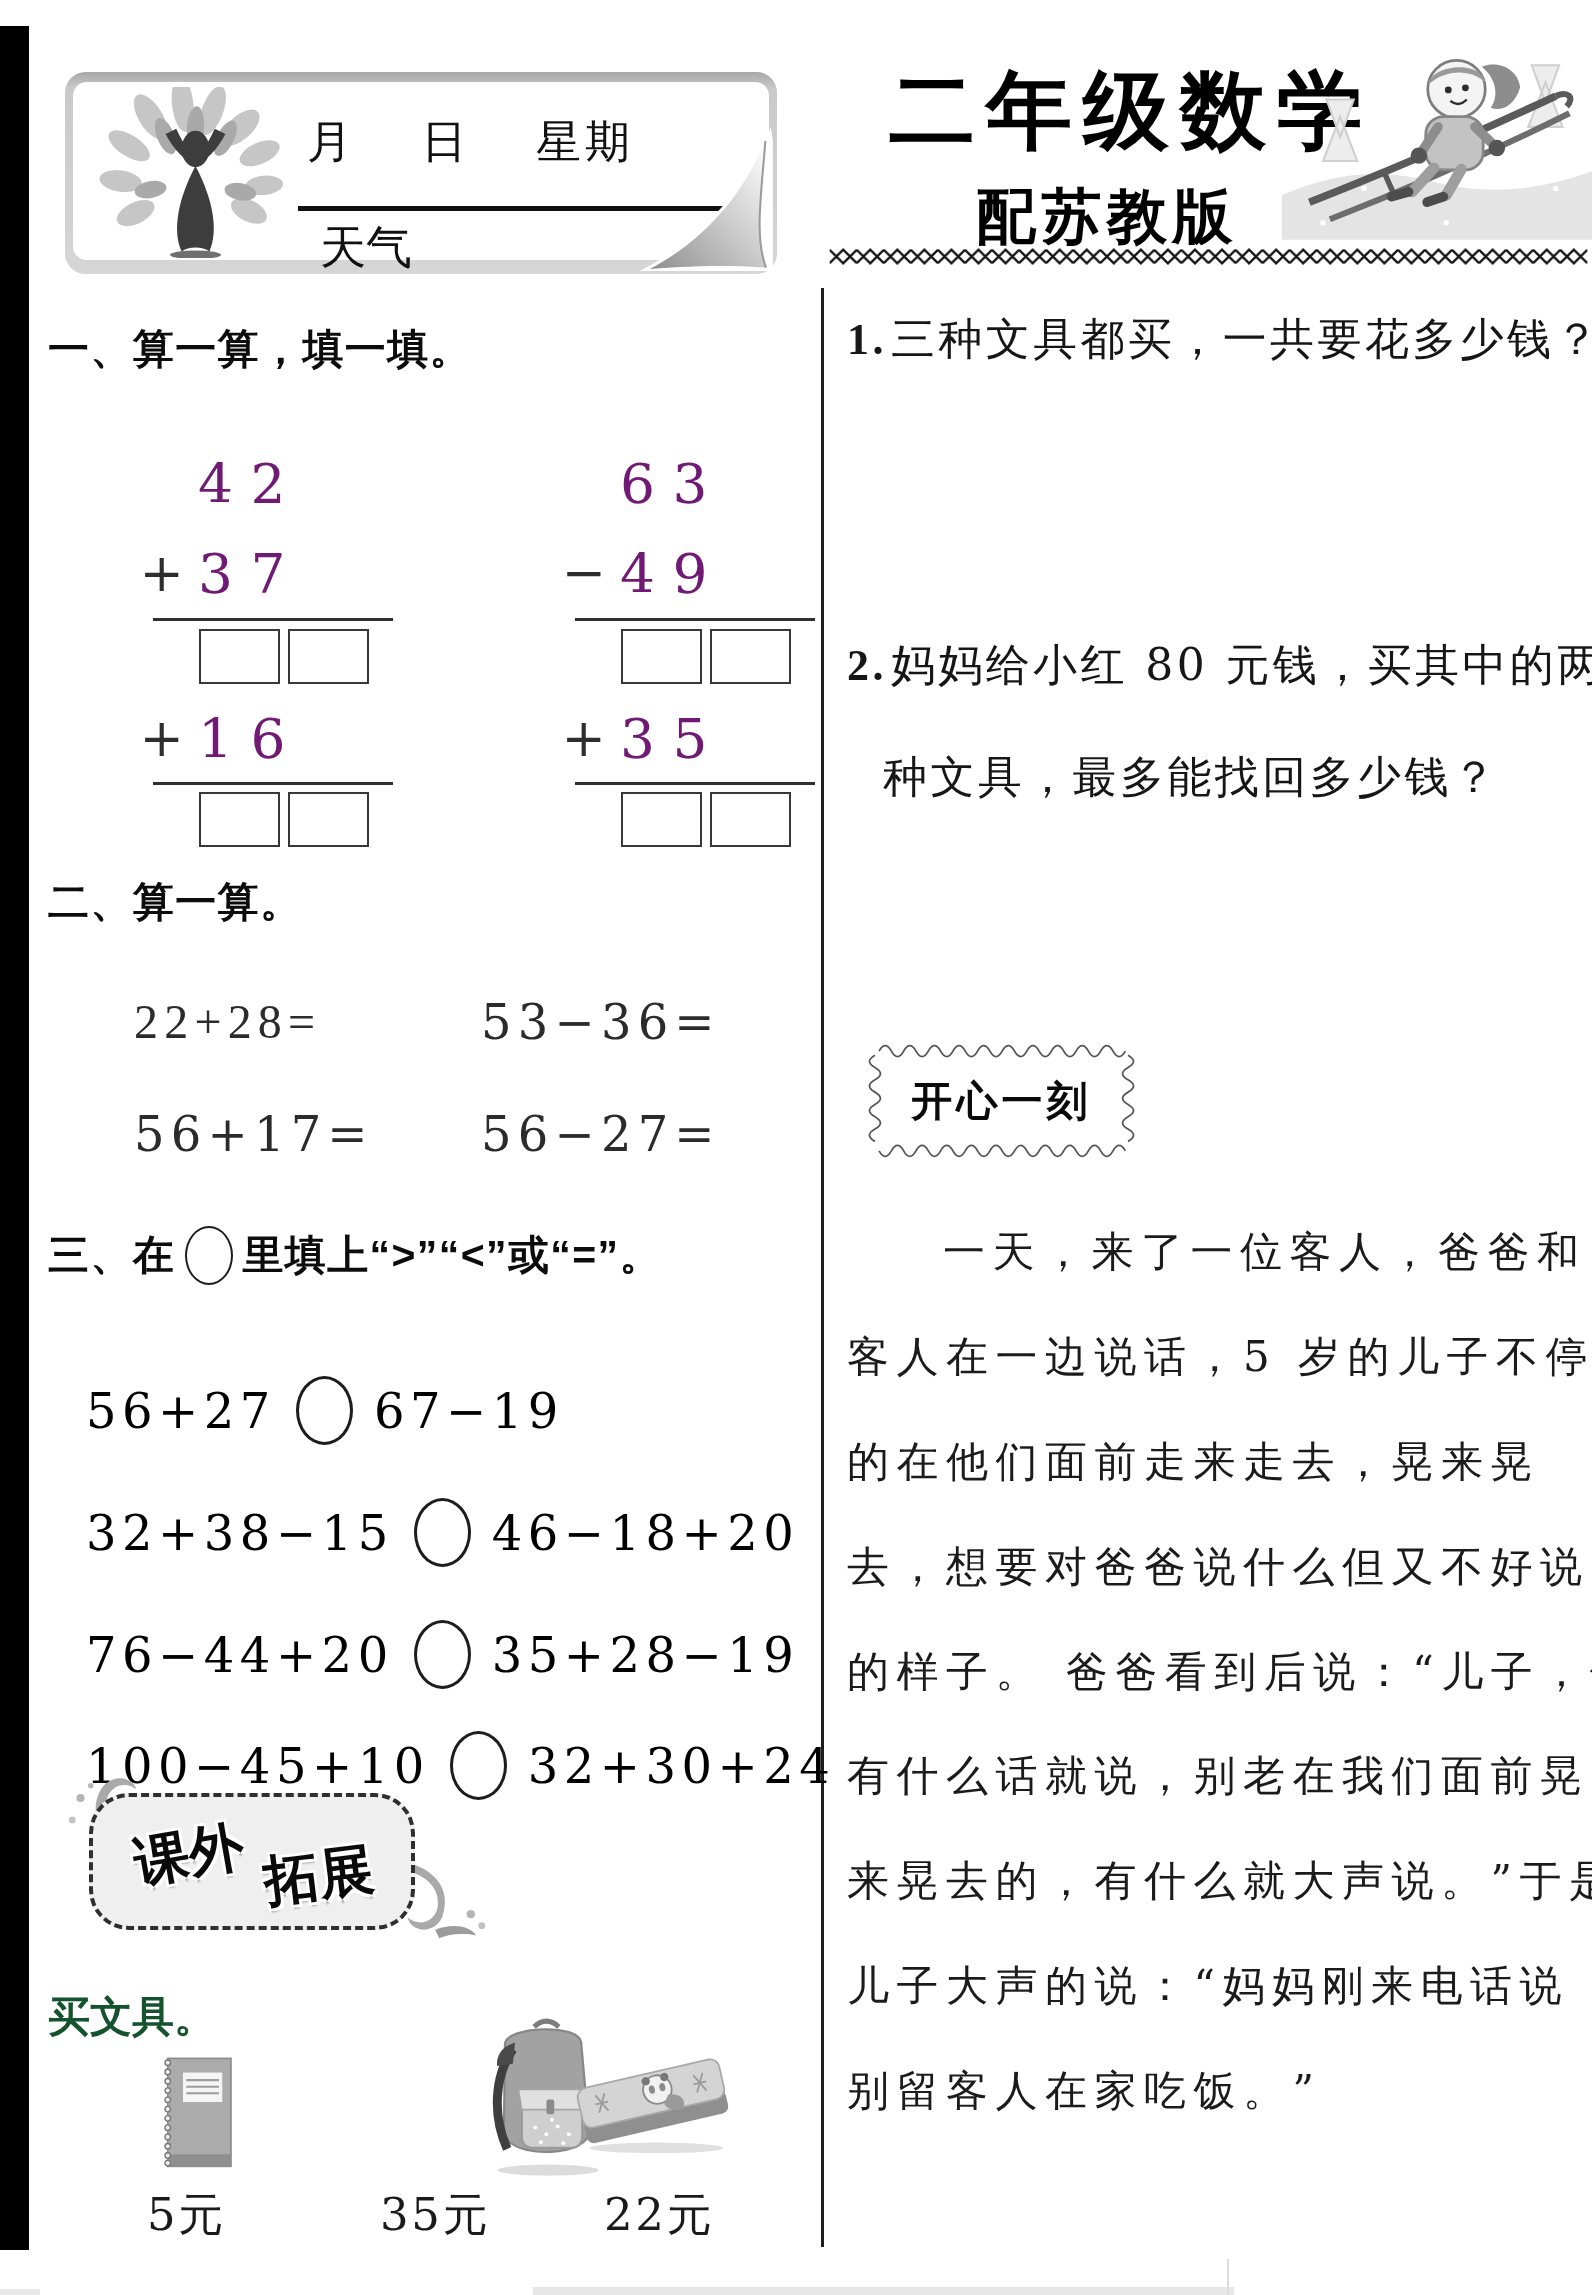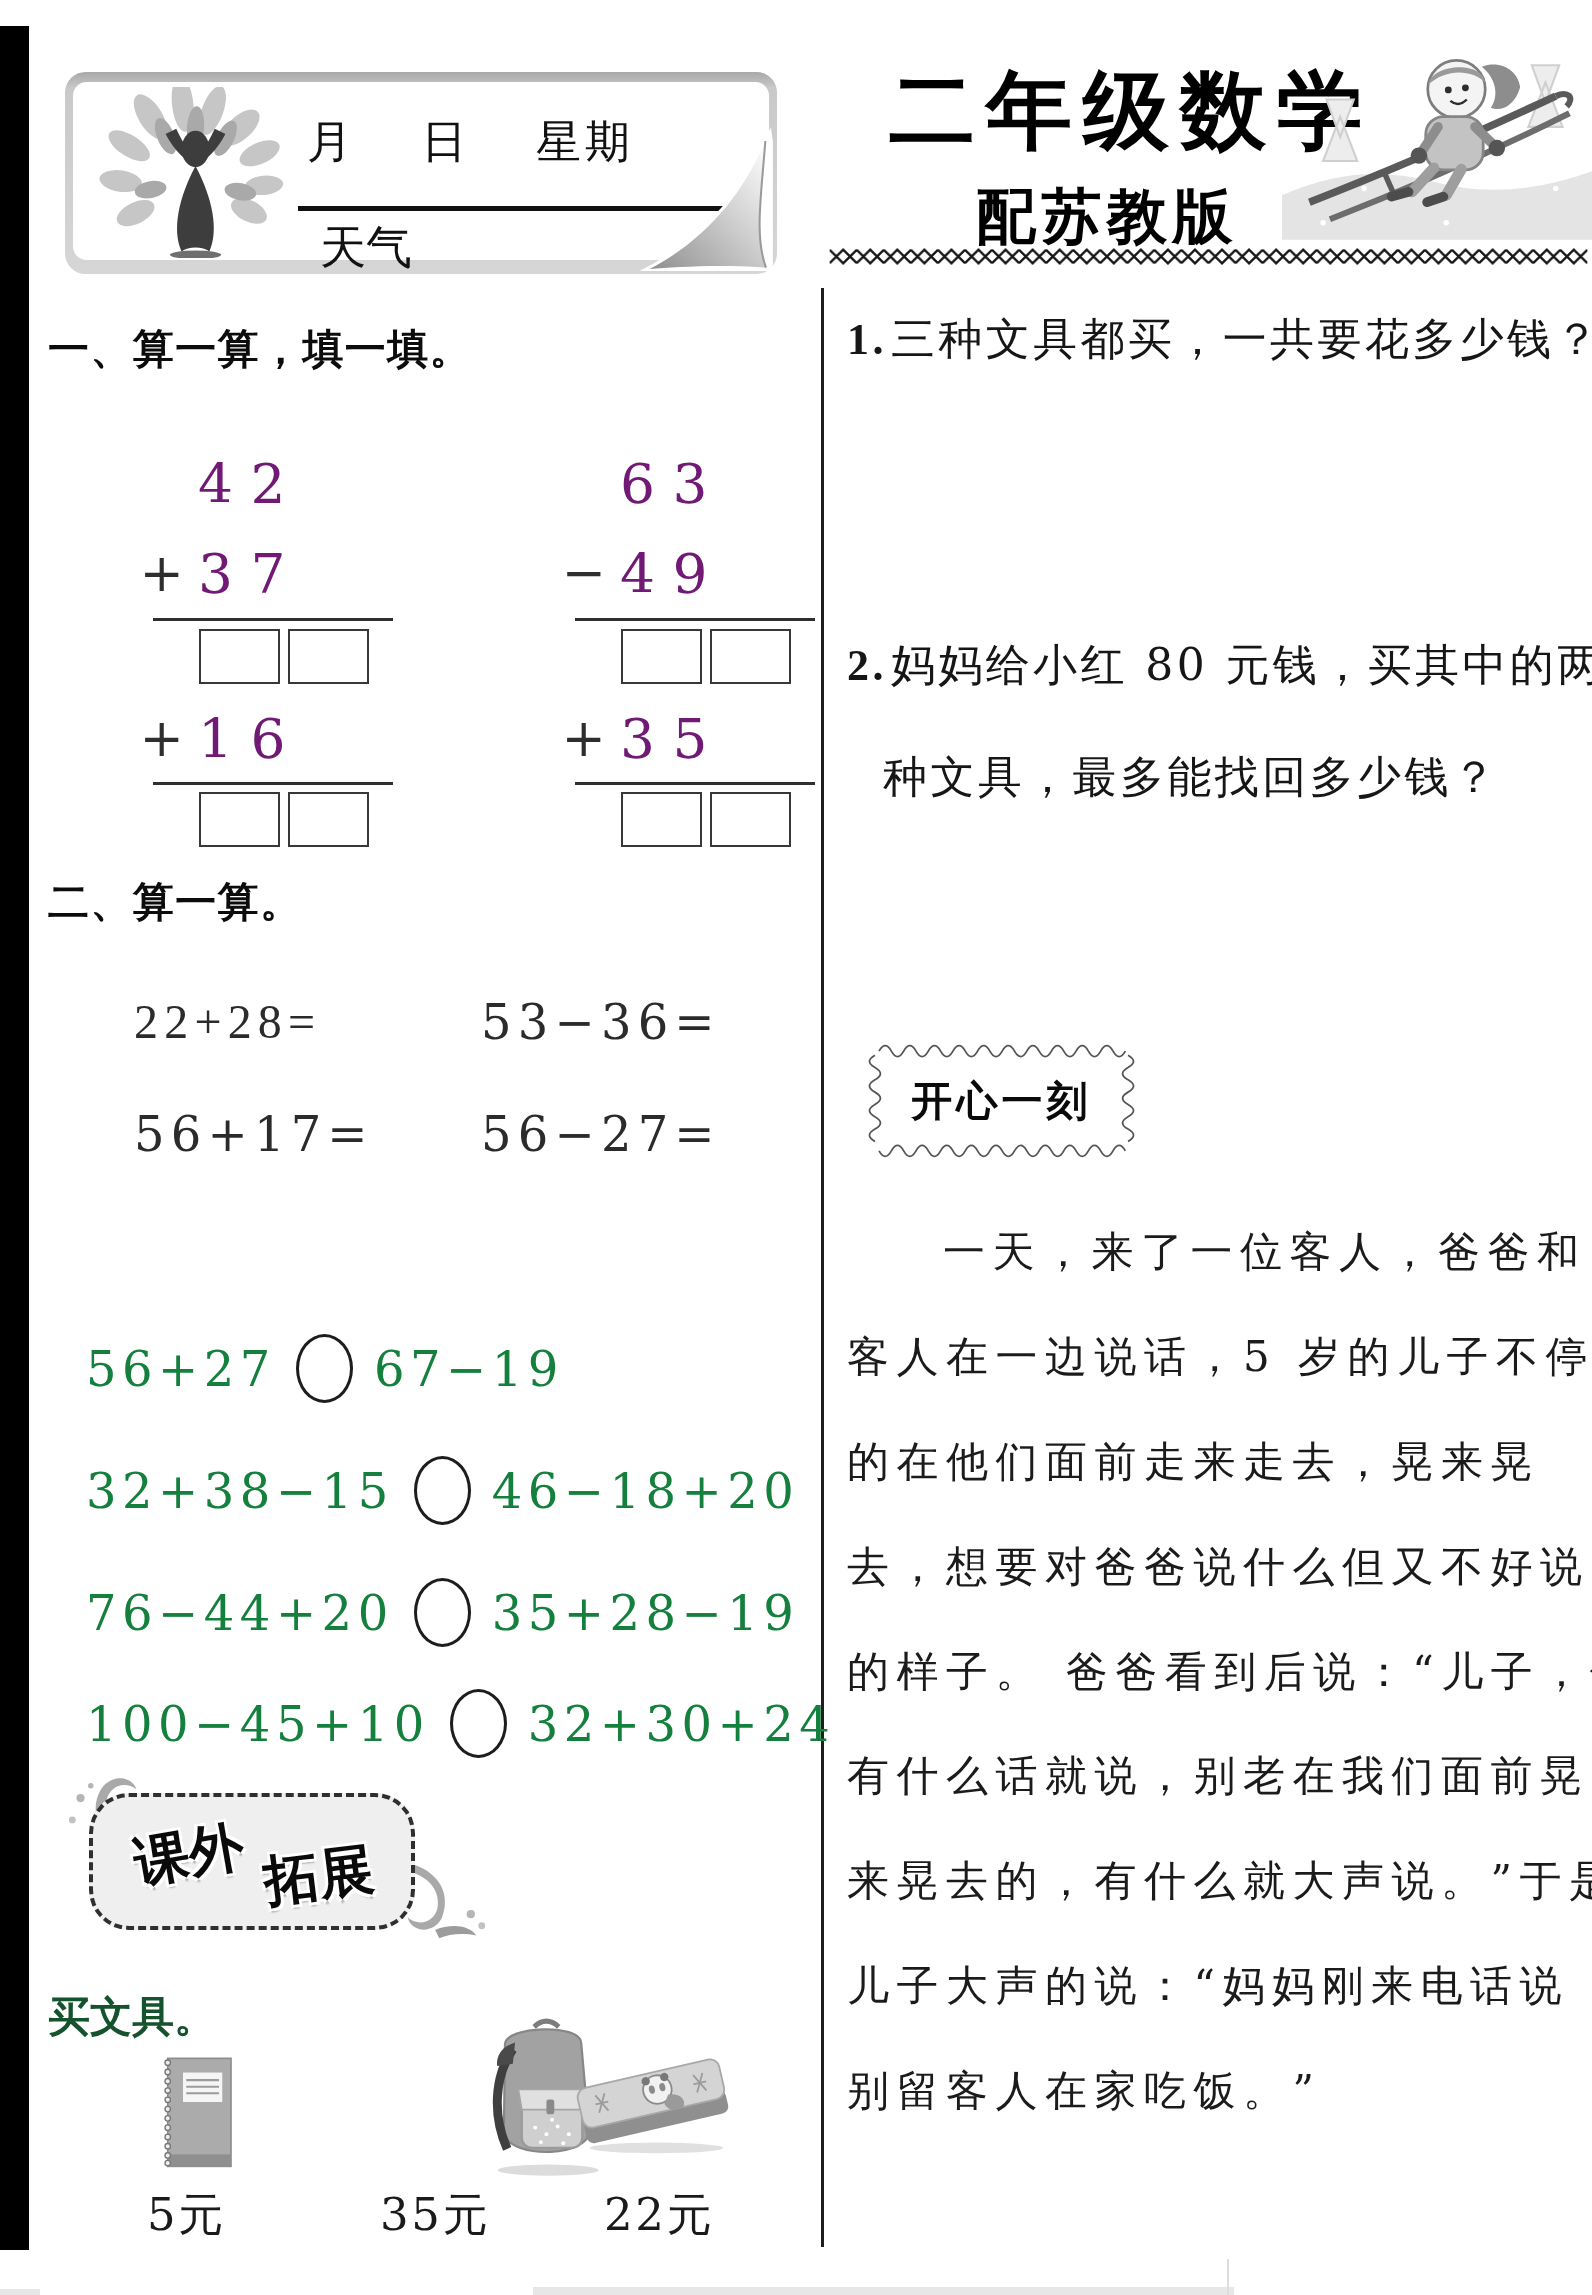--- a/index.html
+++ b/index.html
@@ -27,21 +27,21 @@
 
   
   .vnum{font-size:55px;color:#701a75;width:164px;display:flex;justify-content:space-between;}
   .vop{font-size:53px;color:#2e2e2e;}
   .vline{height:3.4px;background:#2f2f2f;}
   .box-pair{display:flex;gap:8.2px;}
   .abox{width:77px;height:51px;border:2.7px solid #383838;background:#fff;}
 
   .eq{font-size:48px;letter-spacing:6.2px;color:#2b2b2b;}
 
-  .cmp-row{display:flex;align-items:center;font-size:48px;letter-spacing:5.5px;color:#15803d;}
+  .cmp-row{display:flex;align-items:center;font-size:48px;letter-spacing:5.5px;color:#000000;margin-top:42px;}
   .cmp-circle{width:51px;height:63px;border:3.4px solid #1d1d1d;border-radius:50%;margin:0 20.5px;flex:none;background:#fff;}
   .t-circle{width:44px;height:55px;border:2.7px solid #1d1d1d;border-radius:50%;margin:0 9.6px;flex:none;background:#fff;display:inline-block;vertical-align:-12.3px;}
 
   
   .badge{left:89px;top:1793px;width:318px;height:129px;background:#efefef;
          border:4.8px dashed #2f2f2f;border-radius:40px;}
   .badge-word{position:absolute;font-size:55px;font-weight:900;color:#0a0a0a;
       font-family:"Liberation Sans",sans-serif;
       text-shadow:-2.7px -2.7px 0 #fff,2.7px -2.7px 0 #fff,-2.7px 2.7px 0 #fff,2.7px 2.7px 0 #fff,0 4.1px 1.4px #bbb;}
 
@@ -213,20 +213,25 @@
       <div class="abox"></div>
     </div>
   </div>
 
   <div class="abs sec-title hei" style="left:48px;top:875px;">二、算一算。</div>
   <div class="abs eq" style="left:134px;top:994px;font-family:Liberation Serif, serif;">22+28=</div>
   <div class="abs eq" style="left:481px;top:994px;">53−36=</div>
   <div class="abs eq" style="left:134px;top:1106px;">56+17=</div>
   <div class="abs eq" style="left:481px;top:1106px;">56−27=</div>
 
+  <div class="abs sec-title hei" style="left:48px;top:1226px;display:flex;align-items:center;">
+    <span>三、在</span>
+    <span class="t-circle"></span>
+    <span>里填上“&gt;”“&lt;”或“=”。</span>
+  </div>
 
   <div class="abs cmp-row" style="left:86px;top:1334px;">
     <span>56+27</span>
     <span class="cmp-circle"></span>
     <span>67−19</span>
   </div>
   <div class="abs cmp-row" style="left:86px;top:1456px;">
     <span>32+38−15</span>
     <span class="cmp-circle"></span>
     <span>46−18+20</span>

